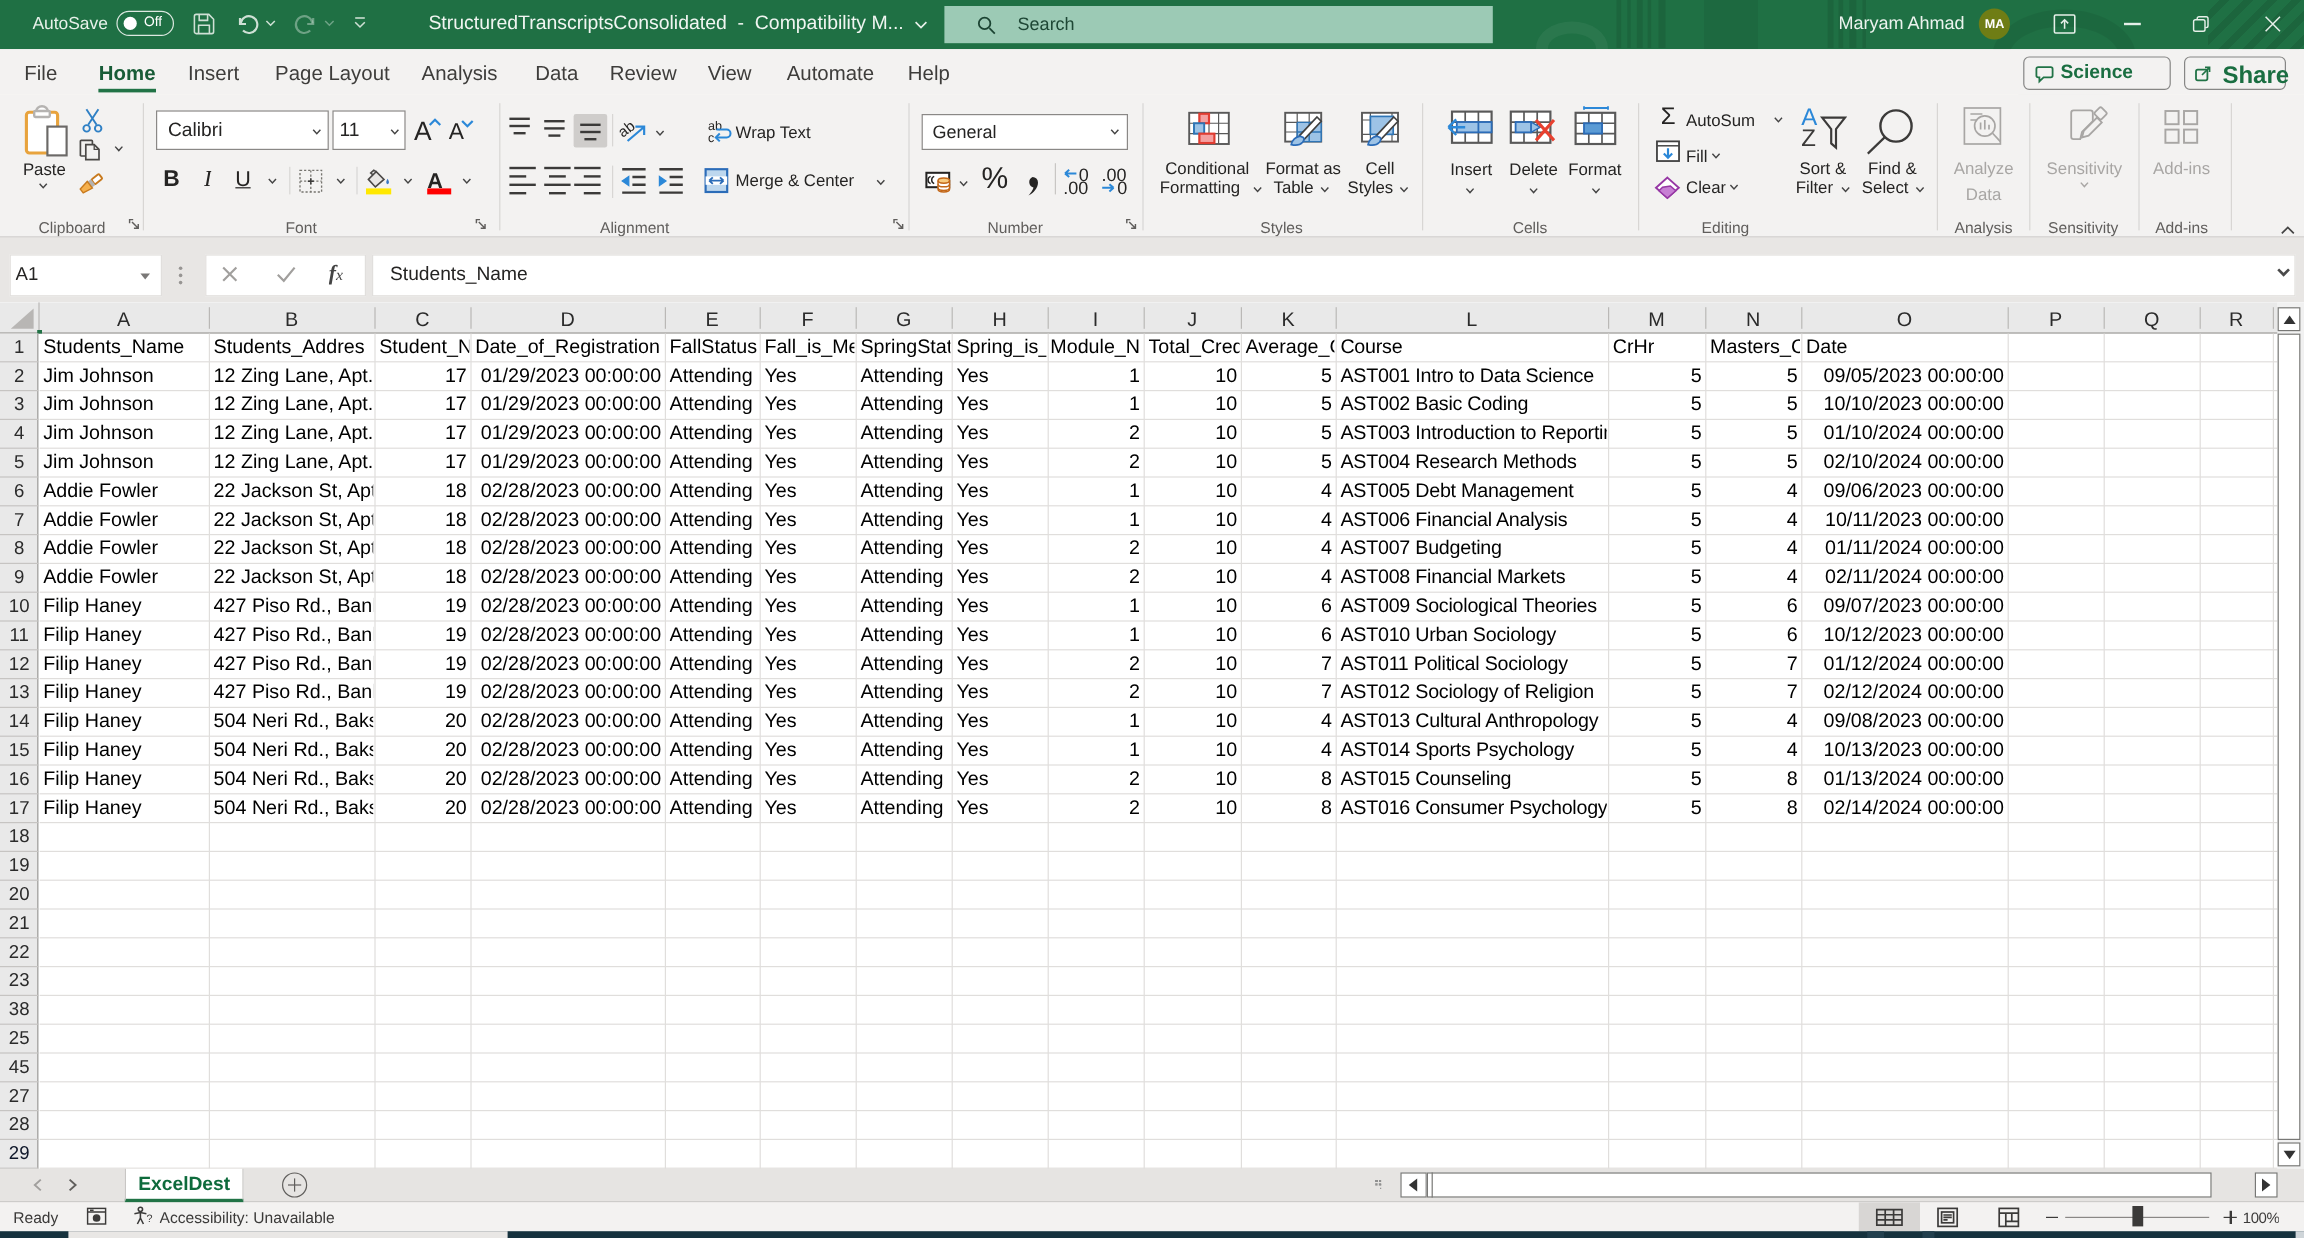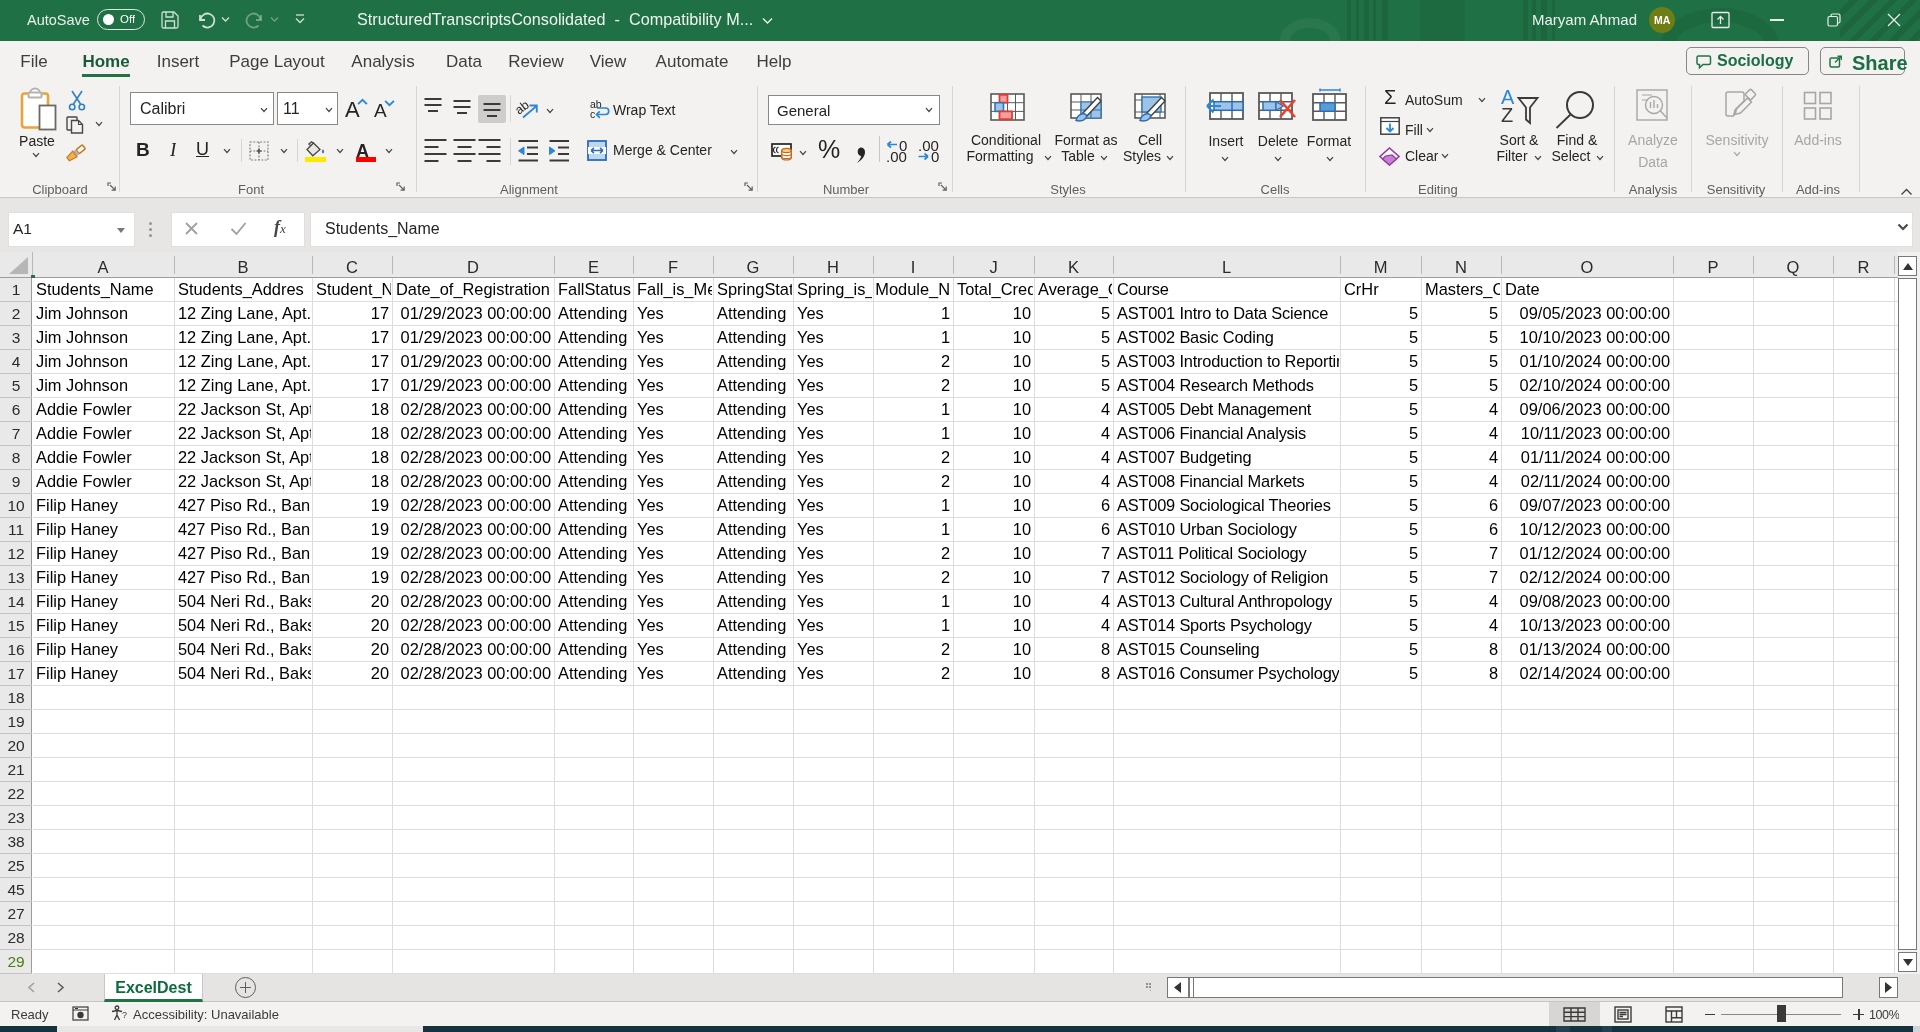--- a/index.html
+++ b/index.html
@@ -45,20 +45,27 @@
       <path d="M1 1.5 L4.5 5 L8 1.5"></path>
     </svg>
 <svg style="left:294px;top:14px" width="12" height="11" viewBox="0 0 12 11" fill="none" stroke="#cfe0d5" stroke-width="1.3">
       <path d="M2 1 H10"></path>
       <path d="M2 4.5 L6 8.5 L10 4.5"></path>
     </svg>
 <div class="tx" style="left:357px;top:10px;font-size:16.2px;color:#f0f5f1">StructuredTranscriptsConsolidated&nbsp; -&nbsp; Compatibility M...</div>
 <svg style="left:762px;top:17px" width="11" height="8" viewBox="0 0 11 8" fill="none" stroke="#e8f1ea" stroke-width="1.4">
       <path d="M1 1.5 L5.5 6 L10 1.5"></path>
     </svg>
+<div class="a" style="left:787px;top:5px;width:457px;height:31px;background:#9ccab5">
+<svg style="left:27px;top:8px" width="16" height="16" viewBox="0 0 16 16" fill="none" stroke="#1b4332" stroke-width="1.5">
+        <circle cx="6.5" cy="6.5" r="4.8"></circle>
+        <path d="M10.5 10.5 L15 15"></path>
+      </svg>
+<div class="tx" style="left:61px;top:7px;font-size:15px;color:#1e4735">Search</div>
+    </div>
 <div class="tx" style="left:1532px;top:11px;font-size:15px;color:#ecf3ee">Maryam Ahmad</div>
 <div class="a" style="left:1649px;top:7px;width:26px;height:26px;border-radius:50%;background:#6f7d15"></div>
 <div class="tx" style="left:1654px;top:14px;font-size:10.5px;color:#fff;font-weight:bold">MA</div>
 <svg style="left:1711px;top:11px" width="19" height="18" viewBox="0 0 19 18" fill="none" stroke="#e6efe9" stroke-width="1.3">
       <rect x="1" y="1.5" width="17" height="15" rx="1"></rect>
       <path d="M9.5 13 V6"></path>
       <path d="M6.5 8.5 L9.5 5.5 L12.5 8.5"></path>
     </svg>
 <div class="a" style="left:1770px;top:19px;width:14px;height:1.6px;background:#e6efe9"></div>
 <svg style="left:1827px;top:13px" width="14" height="14" viewBox="0 0 14 14" fill="none" stroke="#e6efe9" stroke-width="1.2">
@@ -78,21 +85,21 @@
 <div class="tx" style="left:323px;top:11px;width:120px;text-align:center;font-size:17px;color:#3e3d3b">Analysis</div>
 <div class="tx" style="left:404px;top:11px;width:120px;text-align:center;font-size:17px;color:#3e3d3b">Data</div>
 <div class="tx" style="left:476px;top:11px;width:120px;text-align:center;font-size:17px;color:#3e3d3b">Review</div>
 <div class="tx" style="left:548px;top:11px;width:120px;text-align:center;font-size:17px;color:#3e3d3b">View</div>
 <div class="tx" style="left:632px;top:11px;width:120px;text-align:center;font-size:17px;color:#3e3d3b">Automate</div>
 <div class="tx" style="left:714px;top:11px;width:120px;text-align:center;font-size:17px;color:#3e3d3b">Help</div>
 <div class="a" style="left:1686px;top:6px;width:123px;height:28px;border:1px solid #868685;border-radius:5px"></div>
 <svg style="left:1696px;top:14px" width="16" height="14" viewBox="0 0 16 14" fill="none" stroke="#217346" stroke-width="1.5">
       <path d="M1 2.5 A1.5 1.5 0 0 1 2.5 1 H13 A1.5 1.5 0 0 1 14.5 2.5 V8 A1.5 1.5 0 0 1 13 9.5 H7 L3.5 12.8 V9.5 H2.5 A1.5 1.5 0 0 1 1 8 Z"></path>
     </svg>
-<div class="tx" style="left:1717px;top:11px;font-size:16px;font-weight:bold;color:#1a6e41">Sociology</div>
+<div class="tx" style="left:1717px;top:11px;font-size:16px;font-weight:bold;color:#1a6e41">Science</div>
 <div class="a" style="left:1820px;top:6px;width:85px;height:28px;border:1px solid #868685;border-radius:5px"></div>
 <svg style="left:1829px;top:13px" width="17" height="16" viewBox="0 0 17 16" fill="none" stroke="#217346" stroke-width="1.5">
       <rect x="1" y="4" width="9.5" height="9" rx="1.5"></rect>
       <path d="M6 8.5 L11.5 3 M8.5 2.2 H12.3 V6" stroke-width="1.4"></path>
     </svg>
 <div class="tx" style="left:1852px;top:11px;font-size:20px;font-weight:bold;color:#1a6e41">Share</div>
 </div>
 <div class="a" style="left:0;top:79px;width:1920px;height:119px;background:#f3f2f1;border-bottom:1px solid #c8c6c4">
 <div class="a" style="left:119px;top:7px;width:1px;height:106px;background:#d8d6d4"></div>
 <div class="a" style="left:416px;top:7px;width:1px;height:106px;background:#d8d6d4"></div>
@@ -566,21 +573,21 @@
 <div class="tx" style="left:0;top:578px;width:32px;text-align:center;font-size:15.5px;color:#2b2b2b;line-height:24px">38</div>
 <div class="a" style="left:0;top:601px;width:32px;height:1px;background:#c6c4c2"></div>
 <div class="tx" style="left:0;top:602px;width:32px;text-align:center;font-size:15.5px;color:#2b2b2b;line-height:24px">25</div>
 <div class="a" style="left:0;top:625px;width:32px;height:1px;background:#c6c4c2"></div>
 <div class="tx" style="left:0;top:626px;width:32px;text-align:center;font-size:15.5px;color:#2b2b2b;line-height:24px">45</div>
 <div class="a" style="left:0;top:649px;width:32px;height:1px;background:#c6c4c2"></div>
 <div class="tx" style="left:0;top:650px;width:32px;text-align:center;font-size:15.5px;color:#2b2b2b;line-height:24px">27</div>
 <div class="a" style="left:0;top:673px;width:32px;height:1px;background:#c6c4c2"></div>
 <div class="tx" style="left:0;top:674px;width:32px;text-align:center;font-size:15.5px;color:#2b2b2b;line-height:24px">28</div>
 <div class="a" style="left:0;top:697px;width:32px;height:1px;background:#c6c4c2"></div>
-<div class="tx" style="left:0;top:698px;width:32px;text-align:center;font-size:15.5px;color:#4d7c0f;line-height:24px">29</div>
+<div class="tx" style="left:0;top:698px;width:32px;text-align:center;font-size:15.5px;color:#0f172a;line-height:24px">29</div>
 <div class="a" style="left:0;top:721px;width:32px;height:1px;background:#c6c4c2"></div>
 <div class="a" style="left:33px;top:49px;width:1865px;height:1px;background:#e0dedc"></div>
 <div class="a" style="left:33px;top:73px;width:1865px;height:1px;background:#e0dedc"></div>
 <div class="a" style="left:33px;top:97px;width:1865px;height:1px;background:#e0dedc"></div>
 <div class="a" style="left:33px;top:121px;width:1865px;height:1px;background:#e0dedc"></div>
 <div class="a" style="left:33px;top:145px;width:1865px;height:1px;background:#e0dedc"></div>
 <div class="a" style="left:33px;top:169px;width:1865px;height:1px;background:#e0dedc"></div>
 <div class="a" style="left:33px;top:193px;width:1865px;height:1px;background:#e0dedc"></div>
 <div class="a" style="left:33px;top:217px;width:1865px;height:1px;background:#e0dedc"></div>
 <div class="a" style="left:33px;top:241px;width:1865px;height:1px;background:#e0dedc"></div>

